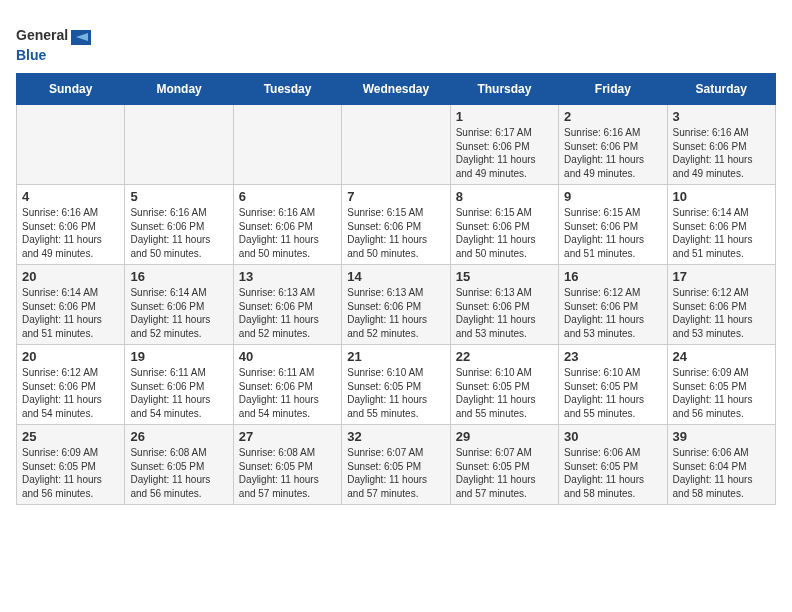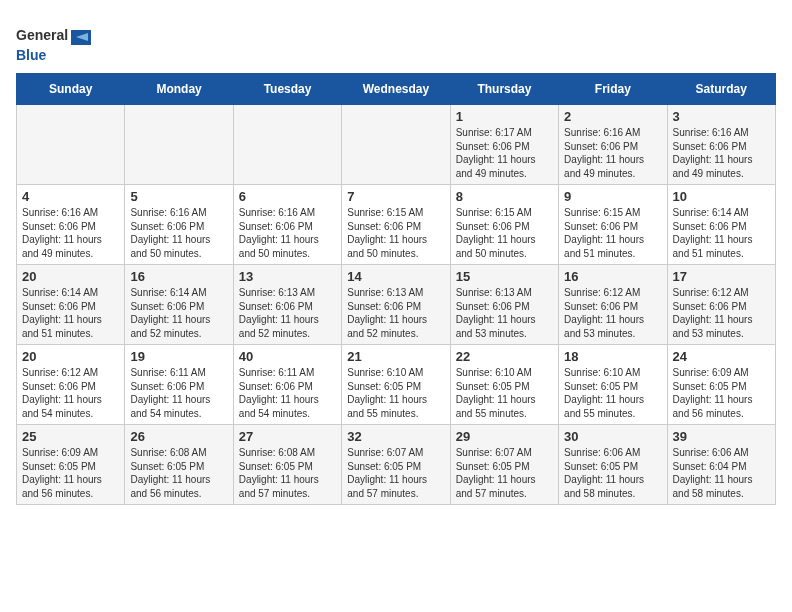--- a/index.html
+++ b/index.html
@@ -272,21 +272,21 @@
 and 55 minutes.</div>
         </td>
         <td>
           <span class="day-number">22</span>
           <div class="cell-info" style="white-space: pre-line;">Sunrise: 6:10 AM
 Sunset: 6:05 PM
 Daylight: 11 hours
 and 55 minutes.</div>
         </td>
         <td>
-          <span class="day-number">18</span>
+          <span class="day-number">23</span>
           <div class="cell-info" style="white-space: pre-line;">Sunrise: 6:10 AM
 Sunset: 6:05 PM
 Daylight: 11 hours
 and 55 minutes.</div>
         </td>
         <td>
           <span class="day-number">24</span>
           <div class="cell-info" style="white-space: pre-line;">Sunrise: 6:09 AM
 Sunset: 6:05 PM
 Daylight: 11 hours

